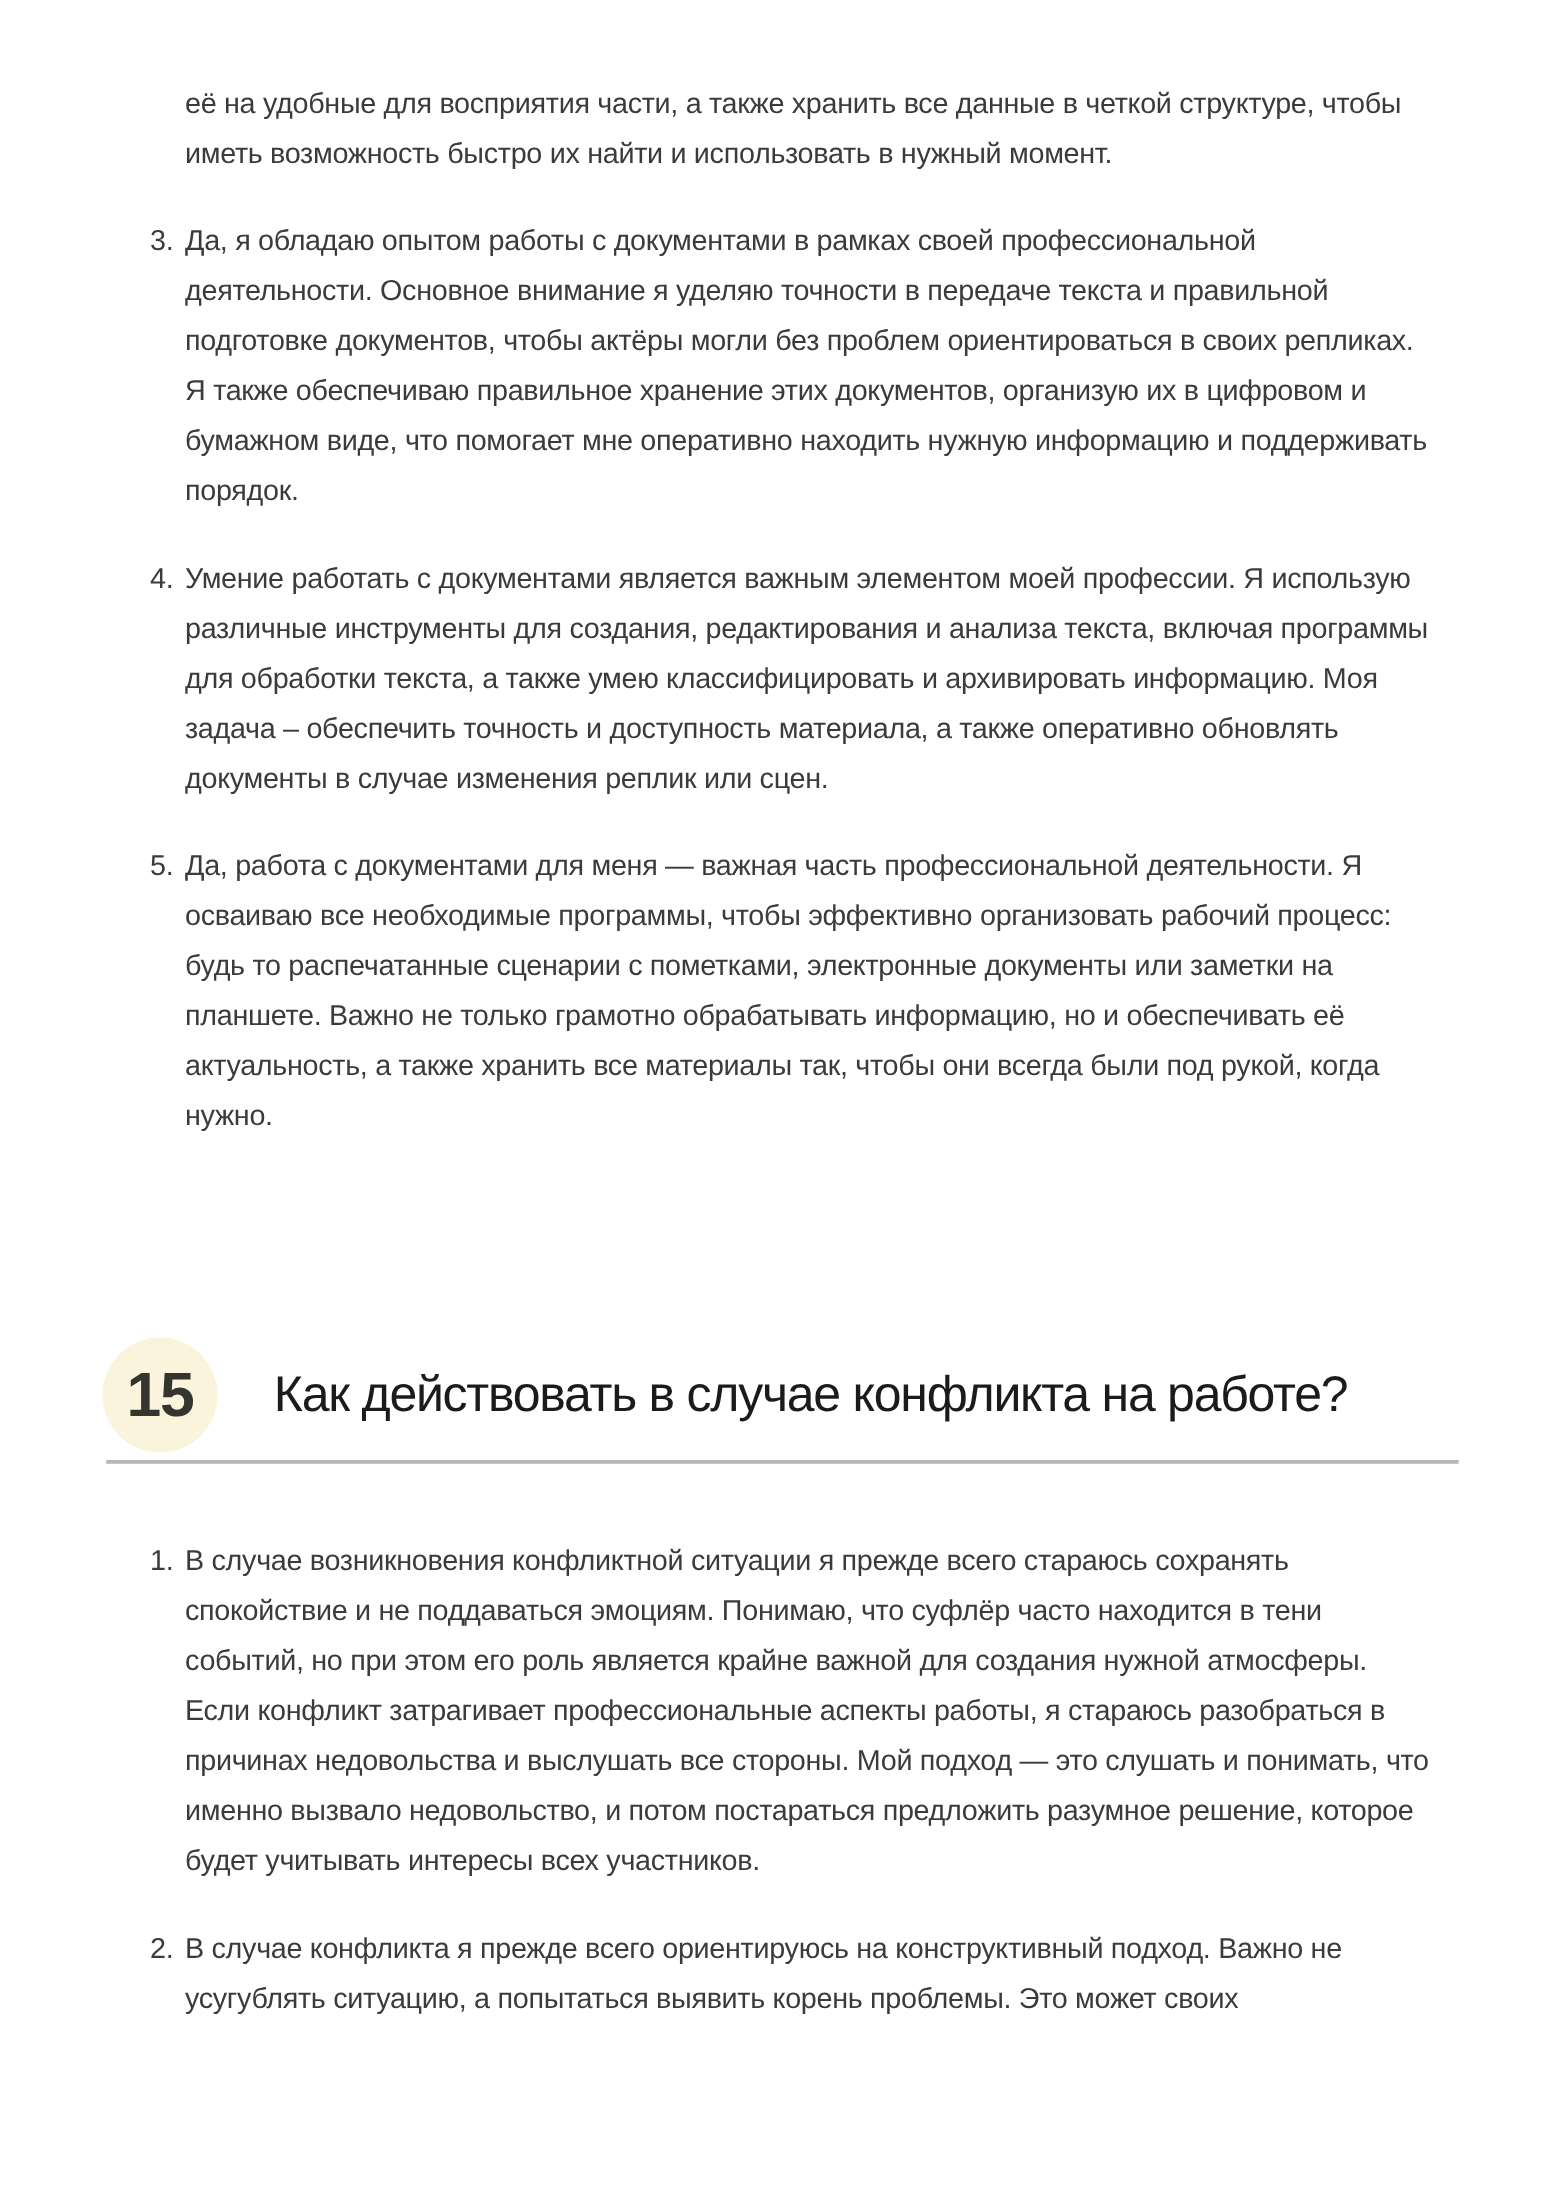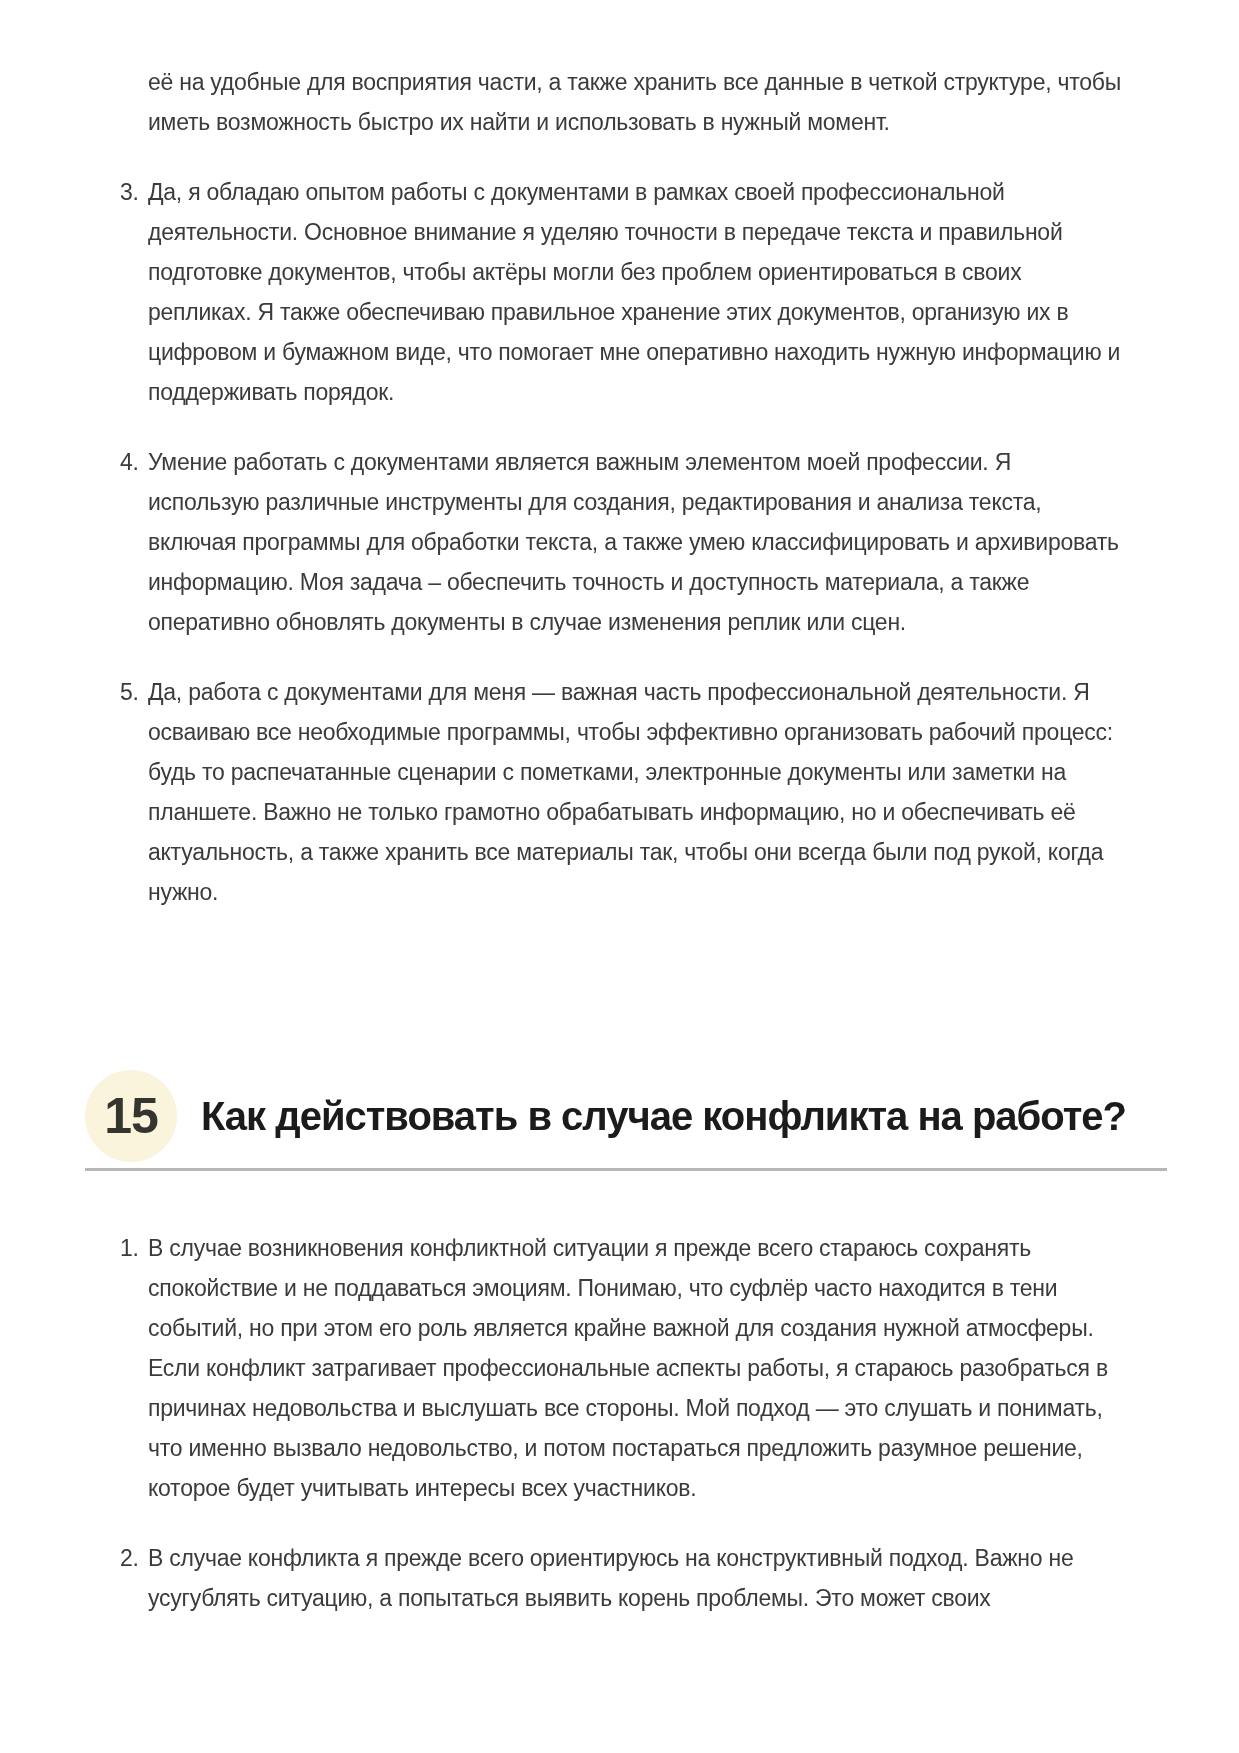--- a/index.html
+++ b/index.html
@@ -9,21 +9,21 @@
     --badgeBg:#faf4dc;
     --badgeText:#35352f;
     --dividerColor:#b7b7b7;
   }
   html,body{margin:0;padding:0;background:#fff;}
   .page{
     position:relative;
     width:1239px;height:1753px;
     background:var(--pageBg);
     box-sizing:border-box;
-    padding:62px 113px 0 120px;
+    padding:62px 90px 0 120px;
     overflow:hidden;
     font-family:"Liberation Sans","DejaVu Sans",sans-serif;
     color:var(--textColor);
   }
   .para, .item-text{
     font-size:23px;
     line-height:40px;
     letter-spacing:-0.25px;
     margin:0 0 30px 0;
     width:1000px;
@@ -33,34 +33,33 @@
   .list-item{display:flex;margin:0 0 30px 0;}
   .list-item .num{
     flex:none;width:28px;
     font-size:23px;line-height:40px;letter-spacing:-0.25px;
     color:var(--textColor);
   }
   .list-item .item-text{margin:0;}
   .section-head{
     display:flex;align-items:center;
     margin:158px 0 0 -38px;
-    gap:24px;
-    justify-content:flex-end;
+    gap:45px;
   }
   .badge{
     flex:none;
     width:92px;height:92px;border-radius:50%;
     background:var(--badgeBg);
     display:flex;align-items:center;justify-content:center;
     font-size:50px;font-weight:700;color:var(--badgeText);
     letter-spacing:-1px;
   }
   .section-title{
     margin:0;
-    font-size:40px;line-height:1.1;font-weight:700;
+    font-size:40px;line-height:1.1;font-weight:400;
     letter-spacing:-1px;
     color:var(--headingColor);
   }
   .divider{
     border:none;height:3px;
     background:var(--dividerColor);
     width:1082px;
     margin:6px 0 0 -35px;
   }
   .bottom-list{margin-top:57px;}

